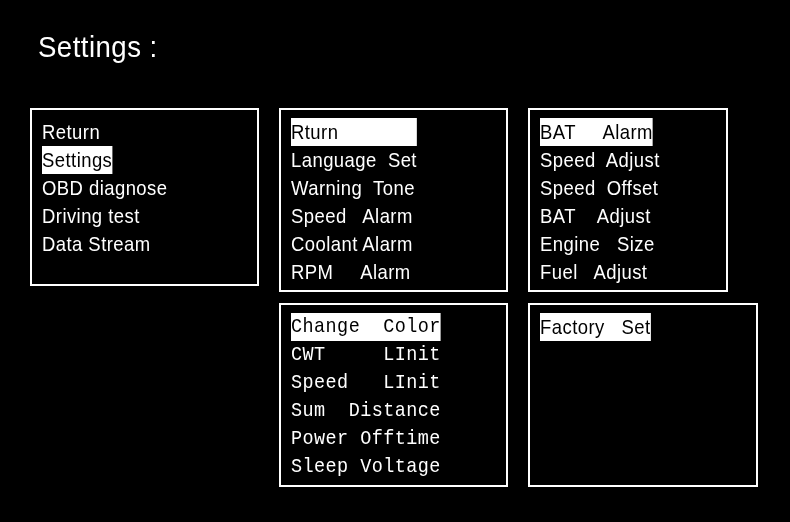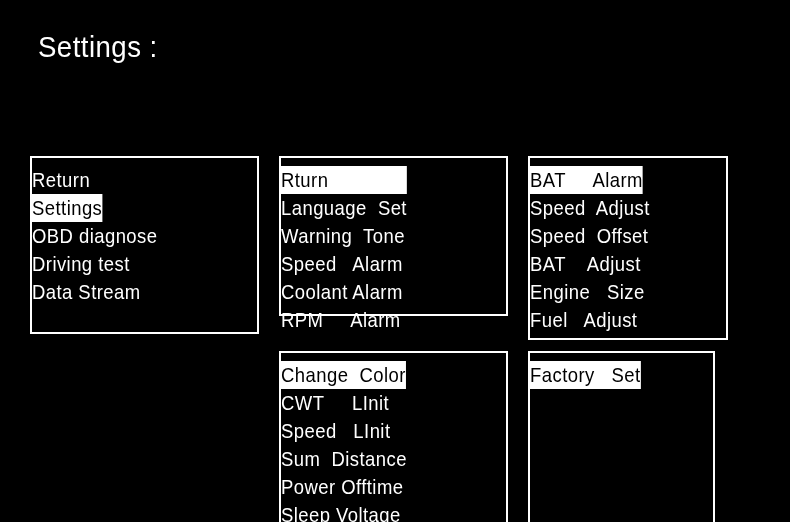--- a/index.html
+++ b/index.html
@@ -22,51 +22,51 @@
       top: 30px;
       left: 38px;
       font-size: 30px;
       font-weight: normal;
       transform: scaleX(0.92);
       transform-origin: left center;
     }
     .panel {
       position: absolute;
       border: 2px solid #fff;
-      padding: 8px 0;
-      margin-top: 48px;
+      padding: 8px 10px;
     }
     .panel-1 {
       top: 108px;
       left: 30px;
       width: 229px;
       height: 178px;
     }
     .panel-2 {
       top: 108px;
       left: 279px;
       width: 229px;
-      height: 160px;
+      height: 184px;
     }
     .panel-3 {
       top: 108px;
       left: 528px;
       width: 200px;
       height: 184px;
     }
     .panel-4 {
       top: 303px;
       left: 279px;
       width: 229px;
       height: 184px;
+      font-family: Liberation Mono, monospace;
     }
     .panel-5 {
       top: 303px;
       left: 528px;
-      width: 187px;
+      width: 230px;
       height: 184px;
     }
     .menu-item {
       font-size: 21px;
       line-height: 28px;
       white-space: pre;
       font-weight: normal;
       transform: scaleX(0.88);
       transform-origin: left center;
     }

